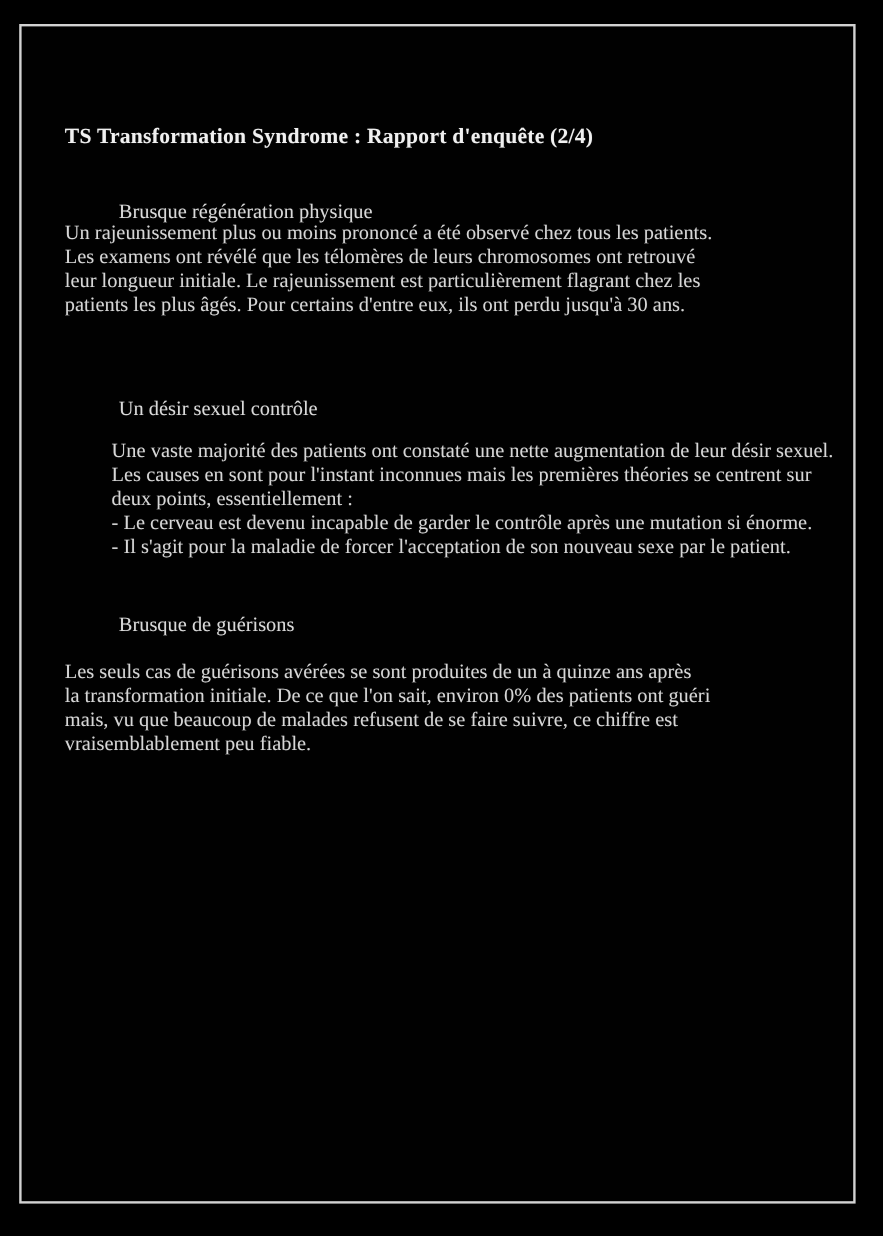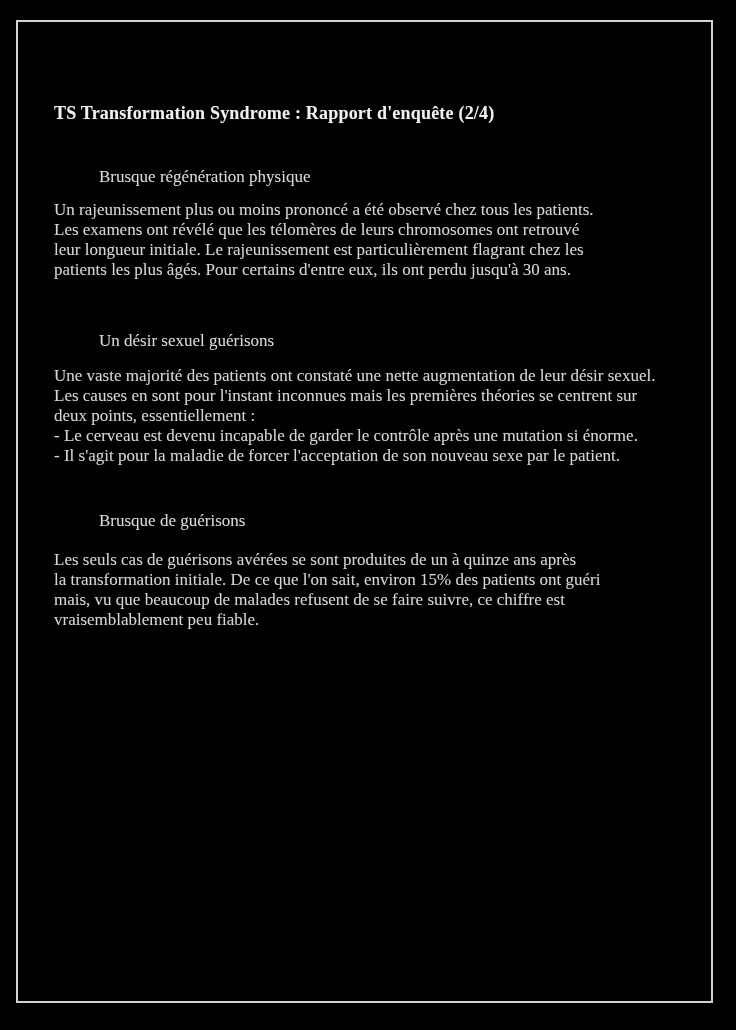--- a/index.html
+++ b/index.html
@@ -54,45 +54,45 @@
     position: absolute;
     left: 54px;
     right: 22px;
     font-size: 17px;
     line-height: 20px;
     color: #d6d6d6;
     white-space: pre-line;
     text-shadow: 0 0 1px rgba(255,255,255,0.22);
   }
   .h1 { top: 166px; }
-  .p1 { top: 200px; }
+  .p1 { top: 184px; }
   .h2 { top: 330px; }
-  .p2 { top: 366px; }
+  .p2 { top: 366px; margin-left: 39px; }
   .h3 { top: 510px; }
   .p3 { top: 550px; }
 </style>
 </head>
 <body>
 
 <div class="canvas">
   <div class="frame"></div>
 
   <h1 class="doc-title">TS Transformation Syndrome : Rapport d'enquête (2/4)</h1>
 
   <div class="sec-heading h1">Brusque régénération physique</div>
   <div class="sec-body p1">Un rajeunissement plus ou moins prononcé a été observé chez tous les patients.
 Les examens ont révélé que les télomères de leurs chromosomes ont retrouvé
 leur longueur initiale. Le rajeunissement est particulièrement flagrant chez les
 patients les plus âgés. Pour certains d'entre eux, ils ont perdu jusqu'à 30 ans.</div>
 
-  <div class="sec-heading h2">Un désir sexuel guérisons</div>
+  <div class="sec-heading h2">Un désir sexuel contrôle</div>
   <div class="sec-body p2">Une vaste majorité des patients ont constaté une nette augmentation de leur désir sexuel.
 Les causes en sont pour l'instant inconnues mais les premières théories se centrent sur
 deux points, essentiellement :
 - Le cerveau est devenu incapable de garder le contrôle après une mutation si énorme.
 - Il s'agit pour la maladie de forcer l'acceptation de son nouveau sexe par le patient.</div>
 
   <div class="sec-heading h3">Brusque de guérisons</div>
   <div class="sec-body p3">Les seuls cas de guérisons avérées se sont produites de un à quinze ans après
-la transformation initiale. De ce que l'on sait, environ 15% des patients ont guéri
+la transformation initiale. De ce que l'on sait, environ 0% des patients ont guéri
 mais, vu que beaucoup de malades refusent de se faire suivre, ce chiffre est
 vraisemblablement peu fiable.</div>
 </div>
 
 </body></html>

